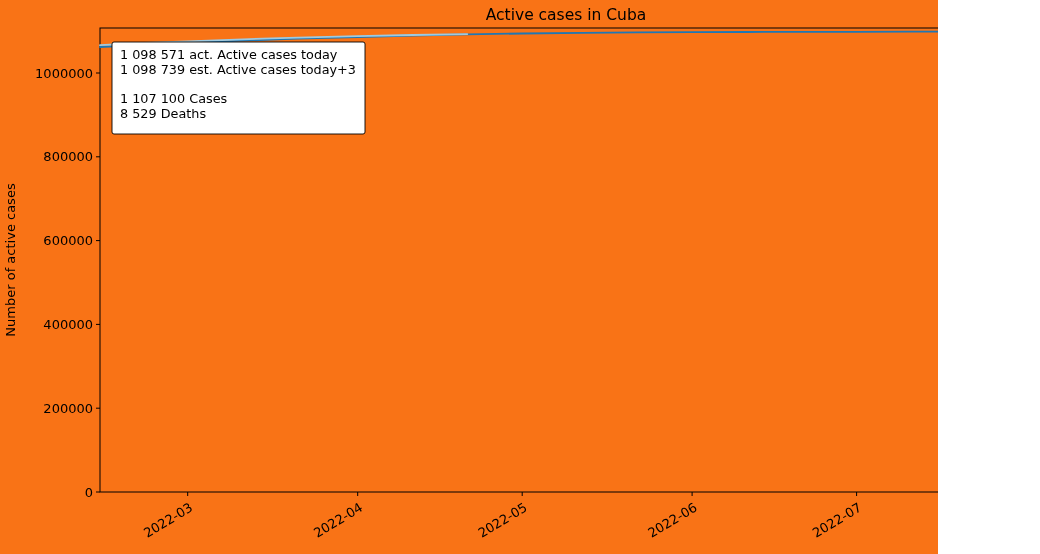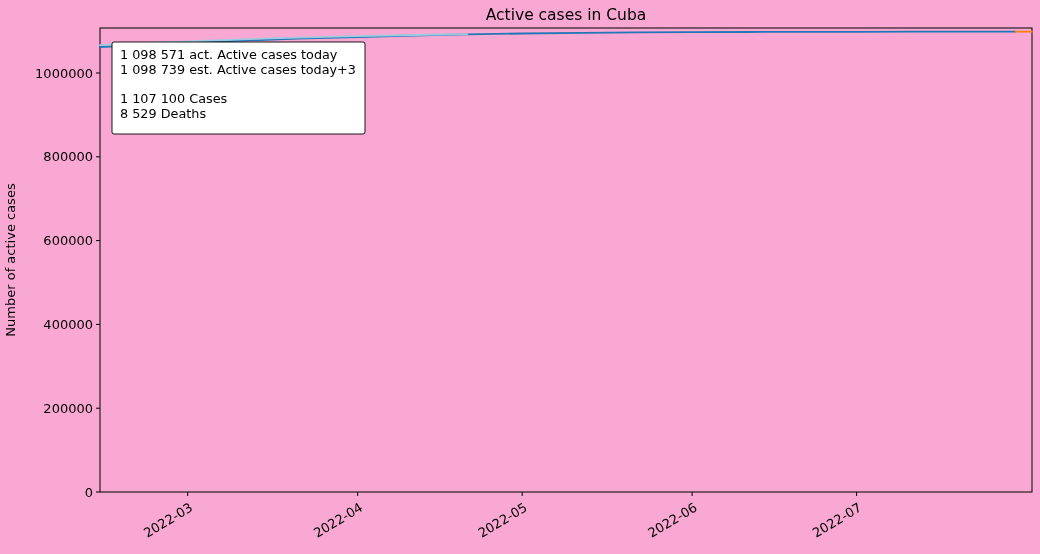--- a/index.html
+++ b/index.html
@@ -3,23 +3,23 @@
 <meta charset="utf-8">
 <style>
   html, body {
     margin: 0;
     padding: 0;
     background: #ffffff;
     font-family: "DejaVu Sans", "Liberation Sans", sans-serif;
   }
   #figure {
     position: relative;
-    width: 1040px;
+    width: 938px;
     height: 554px;
-    background: #f9a8d4;
+    background: #f97316;
     overflow: hidden;
   }
   svg text {
     fill: #000000;
     font-family: "DejaVu Sans", "Liberation Sans", sans-serif;
   }
   .tick-label { font-size: 13px; }
   .title-text { font-size: 15.5px; }
   .axis-label { font-size: 13px; }
   .annot-line { font-size: 12.8px; }

